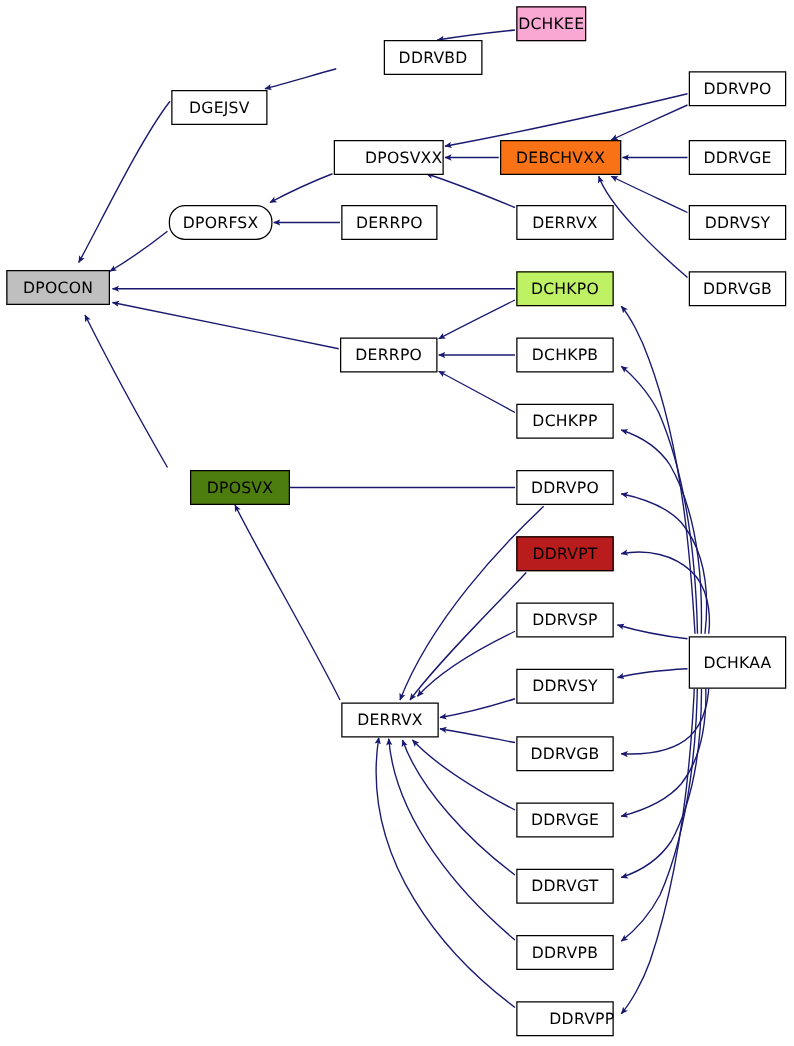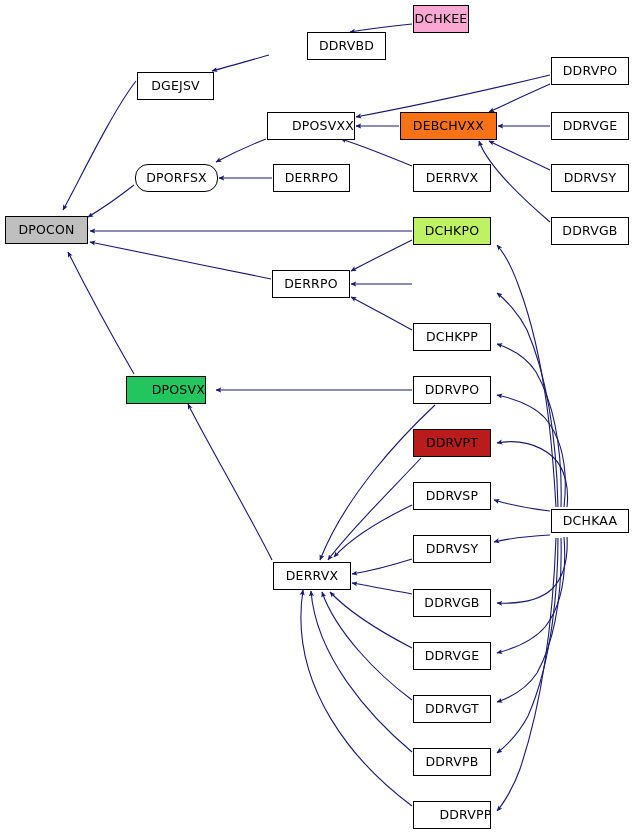--- a/index.html
+++ b/index.html
@@ -124,45 +124,48 @@
     </div>
     <div class="node" style="left: 551px; top: 217px; width: 78px; height: 28px; background: rgb(255, 255, 255); border-color: rgb(0, 0, 0);">
       <span class="node-label">DDRVGB</span>
     </div>
     <div class="node" style="left: 413px; top: 217px; width: 78px; height: 28px; background: #bef264; border-color: rgb(0, 0, 0);">
       <span class="node-label">DCHKPO</span>
     </div>
     <div class="node" style="left: 272px; top: 270px; width: 78px; height: 28px; background: rgb(255, 255, 255); border-color: rgb(0, 0, 0);">
       <span class="node-label">DERRPO</span>
     </div>
+    <div class="node" style="left: 413px; top: 270px; width: 78px; height: 28px; background: rgb(255, 255, 255); border-color: rgb(0, 0, 0);">
+      <span class="node-label">DCHKPB</span>
+    </div>
     <div class="node" style="left: 413px; top: 323px; width: 78px; height: 28px; background: rgb(255, 255, 255); border-color: rgb(0, 0, 0);">
       <span class="node-label">DCHKPP</span>
     </div>
-    <div class="node" style="left: 126px; top: 376px; width: 80px; height: 28px; background: #22c55e; border-color: rgb(0, 0, 0); justify-content: flex-end;">
+    <div class="node" style="left: 152px; top: 376px; width: 80px; height: 28px; background: #4d7c0f; border-color: rgb(0, 0, 0);">
       <span class="node-label">DPOSVX</span>
     </div>
     <div class="node" style="left: 413px; top: 376px; width: 78px; height: 28px; background: rgb(255, 255, 255); border-color: rgb(0, 0, 0);">
       <span class="node-label">DDRVPO</span>
     </div>
     <div class="node" style="left: 413px; top: 429px; width: 78px; height: 28px; background: #b91c1c; border-color: rgb(0, 0, 0);">
       <span class="node-label">DDRVPT</span>
     </div>
     <div class="node" style="left: 413px; top: 482px; width: 78px; height: 28px; background: rgb(255, 255, 255); border-color: rgb(0, 0, 0);">
       <span class="node-label">DDRVSP</span>
     </div>
     <div class="node" style="left: 413px; top: 535px; width: 78px; height: 28px; background: rgb(255, 255, 255); border-color: rgb(0, 0, 0);">
       <span class="node-label">DDRVSY</span>
     </div>
     <div class="node" style="left: 273px; top: 562px; width: 78px; height: 28px; background: rgb(255, 255, 255); border-color: rgb(0, 0, 0);">
       <span class="node-label">DERRVX</span>
     </div>
     <div class="node" style="left: 413px; top: 589px; width: 78px; height: 28px; background: rgb(255, 255, 255); border-color: rgb(0, 0, 0);">
       <span class="node-label">DDRVGB</span>
     </div>
-    <div class="node" style="left: 551px; top: 509px; width: 78px; height: 24px; background: rgb(255, 255, 255); border-color: rgb(0, 0, 0);">
+    <div class="node" style="left: 551px; top: 509px; width: 78px; height: 42px; background: rgb(255, 255, 255); border-color: rgb(0, 0, 0);">
       <span class="node-label">DCHKAA</span>
     </div>
     <div class="node" style="left: 413px; top: 642px; width: 78px; height: 28px; background: rgb(255, 255, 255); border-color: rgb(0, 0, 0);">
       <span class="node-label">DDRVGE</span>
     </div>
     <div class="node" style="left: 413px; top: 695px; width: 78px; height: 28px; background: rgb(255, 255, 255); border-color: rgb(0, 0, 0);">
       <span class="node-label">DDRVGT</span>
     </div>
     <div class="node" style="left: 413px; top: 748px; width: 78px; height: 28px; background: rgb(255, 255, 255); border-color: rgb(0, 0, 0);">
       <span class="node-label">DDRVPB</span>

